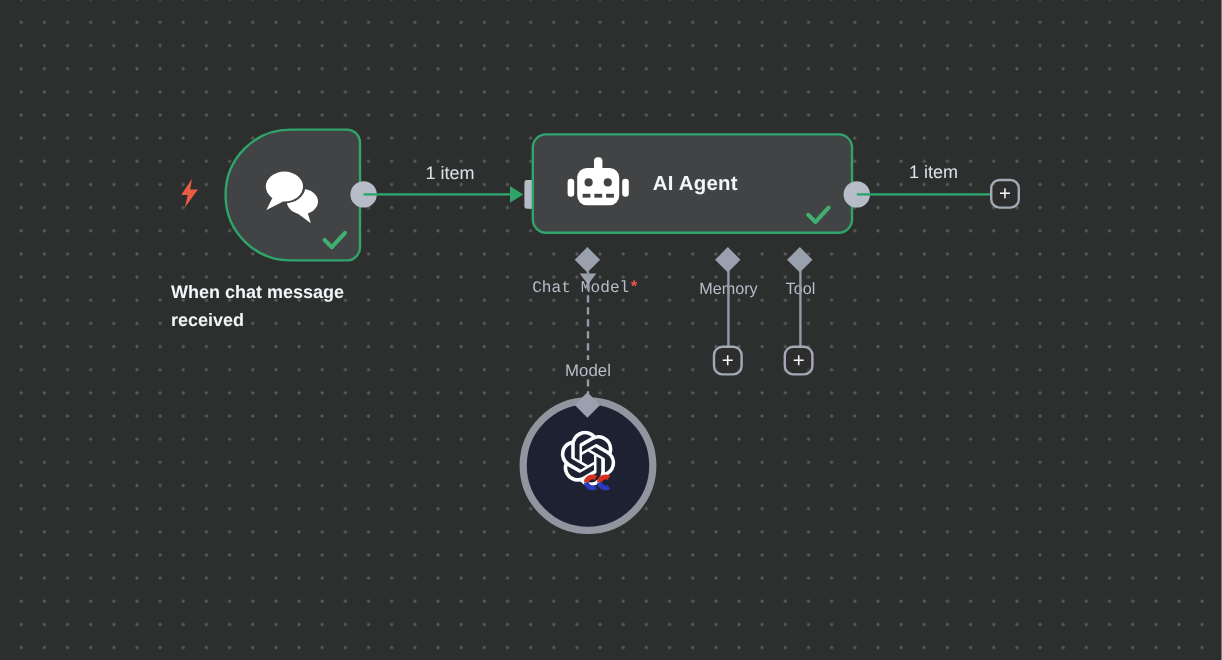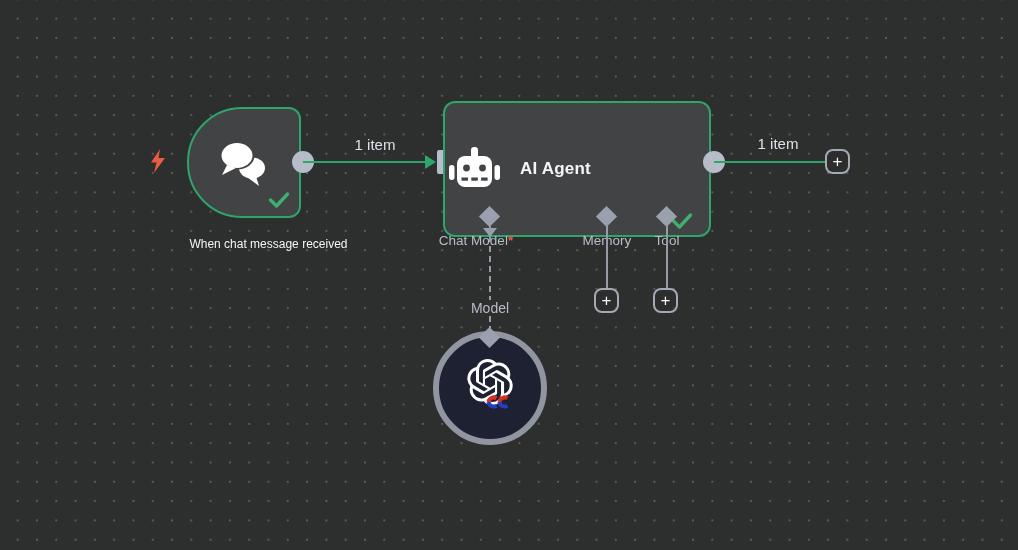--- a/index.html
+++ b/index.html
@@ -19,35 +19,35 @@
     position:absolute;
     background:var(--node_fill, #414344);
     border:2px solid var(--node_border, #2fa46b);
   }
   .node-trigger {
     left:187px; top:107px; width:114px; height:111px;
     border-radius:55px 12px 12px 55px;
     display:flex; align-items:center; justify-content:center;
   }
   .node-agent {
-    left:443px; top:101px; width:268px; height:136px;
+    left:443px; top:111px; width:268px; height:84px;
     border-radius:12px;
-    display:flex; align-items:center; gap:17px;
+    display:flex; align-items:center; padding-left:24px; gap:17px;
   }
   .node-check { position:absolute; right:9px; bottom:7px; }
 
   .agent-title {
     color:var(--text_primary, #f3f5f8);
     font-size:17px; font-weight:700; letter-spacing:.2px;
   }
 
   .node-label {
     position:absolute; transform:translateX(-50%);
     color:var(--text_primary, #f3f5f8);
-    font-size:12px; font-weight:400; text-align:right; line-height:24px;
+    font-size:15px; font-weight:700; text-align:left; line-height:24px;
   }
   .label-trigger { left:245px; top:232px; width:205px; }
   .label-model   { left:490px; top:447px; width:205px; }
 
   
   .wire-h { position:absolute; height:2px; background:var(--wire_green, #2fa46b); }
   .wire-1 { left:303px; top:161px; width:124px; }
   .wire-2 { left:714px; top:161px; width:112px; }
   .arrow-right {
     position:absolute; left:425px; top:155px; width:0; height:0;
@@ -82,21 +82,21 @@
   .d-model     { left:482px; top:330px; }
   .down-arrow {
     position:absolute; left:483px; top:228px; width:0; height:0;
     border-top:9px solid var(--diamond_gray, #9aa0ad);
     border-left:7px solid transparent; border-right:7px solid transparent;
   }
   .port-label {
     position:absolute; transform:translateX(-50%); top:233px;
     color:var(--text_secondary, #b7bdc8); font-size:13.5px; white-space:nowrap;
   }
-  .pl-chatmodel { left:476px; }
+  .pl-chatmodel { left:488px;font-family:Liberation Mono, monospace; }
   .pl-memory    { left:607px; }
   .pl-tool      { left:667px; }
   .asterisk { color:var(--asterisk_red, #f25749); font-weight:700; }
 
   .dashed-v {
     position:absolute; left:489px; top:226px; height:106px; width:0;
     border-left:2px dashed var(--line_gray, #959ba8);
   }
   .solid-v { position:absolute; width:2px; background:var(--line_gray, #959ba8); }
   .line-memory { left:606px; top:224px; height:66px; }

